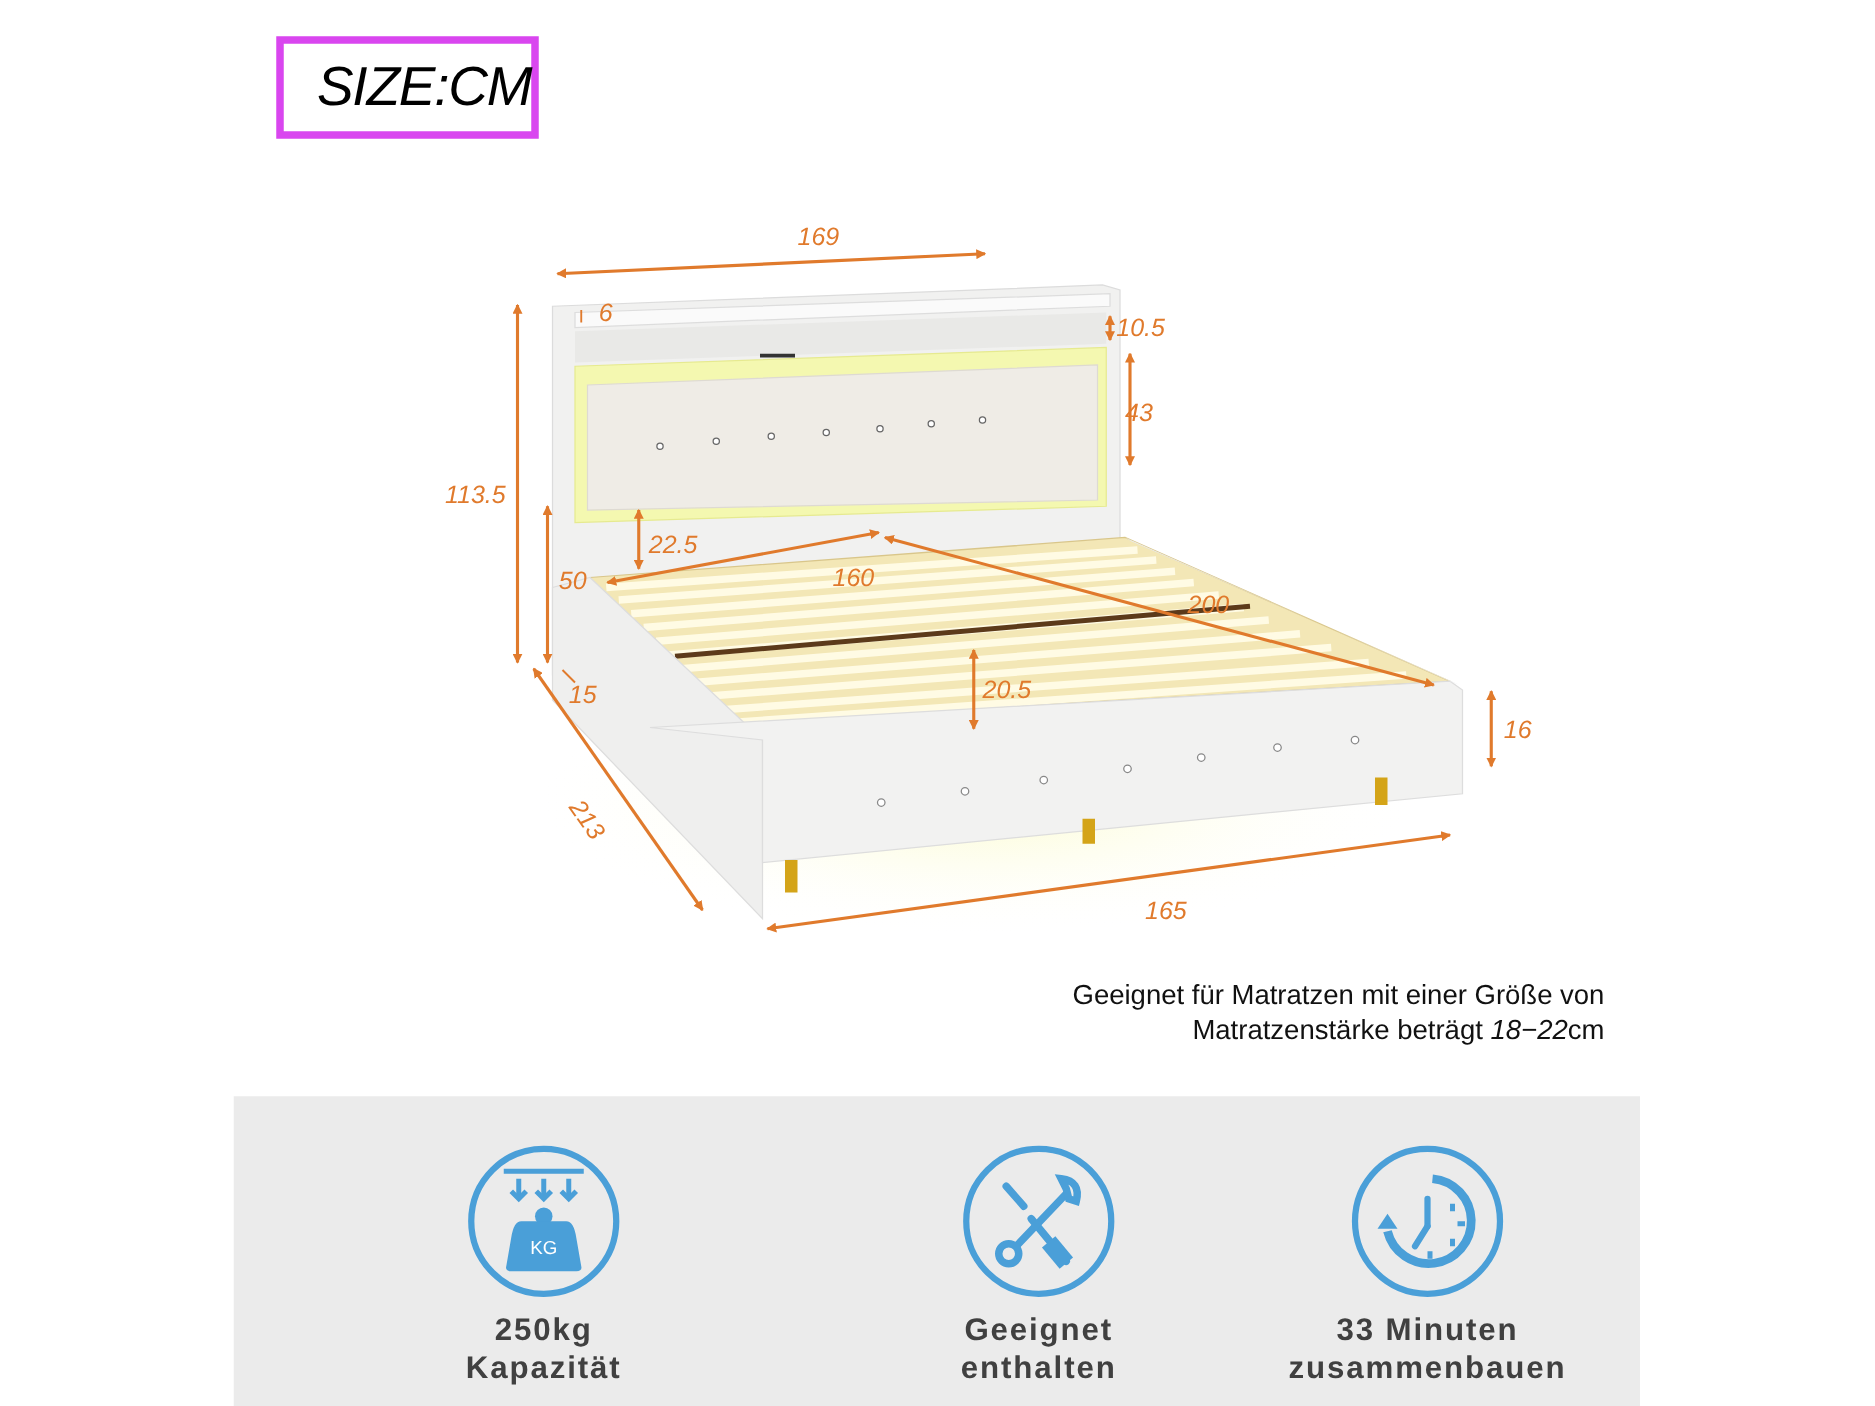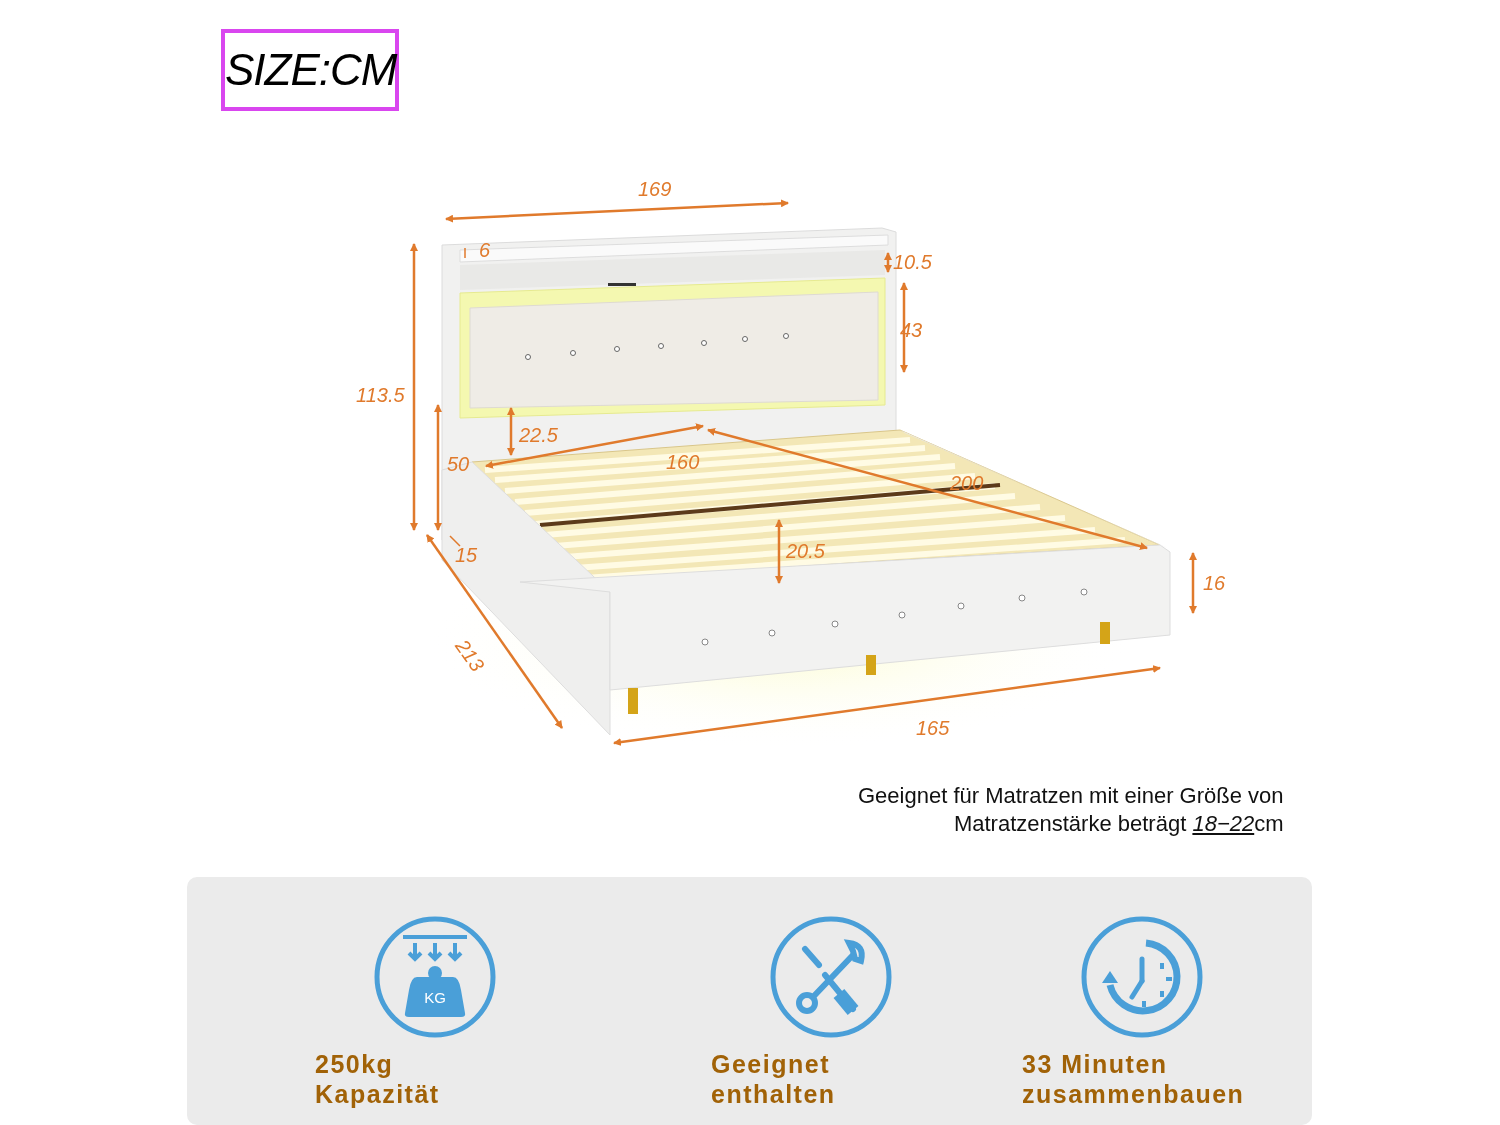--- a/index.html
+++ b/index.html
@@ -1,27 +1,27 @@
 <!DOCTYPE html>
 <html><head>
 <meta charset="utf-8">
 <style>
   html, body { margin: 0; padding: 0; }
   body { width: 1500px; height: 1125px; background: #ffffff; position: relative; overflow: hidden; font-family: "Liberation Sans", sans-serif; }
-  .size-box { position: absolute; left: 221px; top: 29px; width: 178px; height: 82px; border: 4px solid #d946ef; box-sizing: border-box; display: flex; align-items: center; justify-content: flex-start; }
+  .size-box { position: absolute; left: 221px; top: 29px; width: 210px; height: 82px; border: 6px solid #d946ef; box-sizing: border-box; display: flex; align-items: center; justify-content: flex-end; }
   .size-box span { font-size: 44px; font-style: italic; color: #000; letter-spacing: -1px; font-family: "Liberation Sans", sans-serif; }
   .diagram { position: absolute; left: 0; top: 0; width: 1500px; height: 780px; }
   .dim { font-family: "Liberation Sans", sans-serif; font-style: italic; fill: #e07a2c; font-size: 20px; }
   .note { position: absolute; left: 858px; top: 782px; font-size: 22px; line-height: 28px; color: #111; font-family: "Liberation Sans", sans-serif; }
   .note .line { display: block; white-space: nowrap; text-align: right; }
-  .note .it { font-style: italic; text-decoration: underline; }
-  .features { position: absolute; left: 187px; top: 877px; width: 1125px; height: 248px; background: #ebebeb; border-radius: 10px; }
+  .note .it { font-style: italic; }
+  .features { position: absolute; left: 187px; top: 877px; width: 1125px; height: 248px; background: #ebebeb; }
   .feature { position: absolute; top: 0; width: 240px; height: 248px; }
   .feature .icon { position: absolute; top: 38px; left: 50%; transform: translateX(-50%); width: 124px; height: 124px; }
-  .feature .label { position: absolute; top: 172px; width: 100%; text-align: left; font-weight: bold; font-size: 25px; line-height: 30px; color: #a16207; letter-spacing: 1.5px; font-family: "Liberation Sans", sans-serif; }
+  .feature .label { position: absolute; top: 172px; width: 100%; text-align: center; font-weight: bold; font-size: 25px; line-height: 30px; color: #404040; letter-spacing: 1.5px; font-family: "Liberation Sans", sans-serif; }
   .feature .label span { display: block; }
 </style>
 </head>
 <body>
 
 <div class="size-box">
   <span>SIZE:CM</span>
 </div>
 
 <svg class="diagram" viewBox="0 0 1500 780" xmlns="http://www.w3.org/2000/svg">

